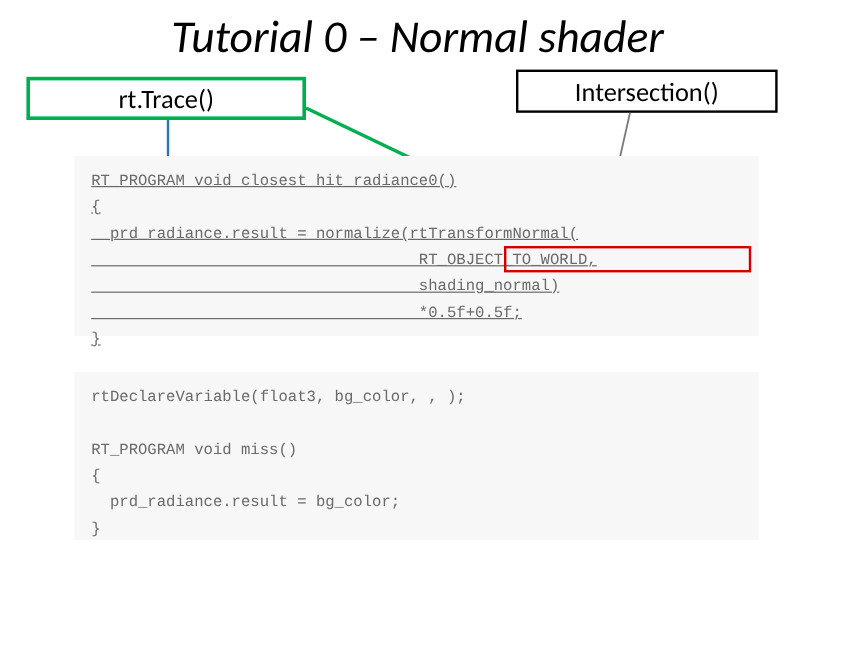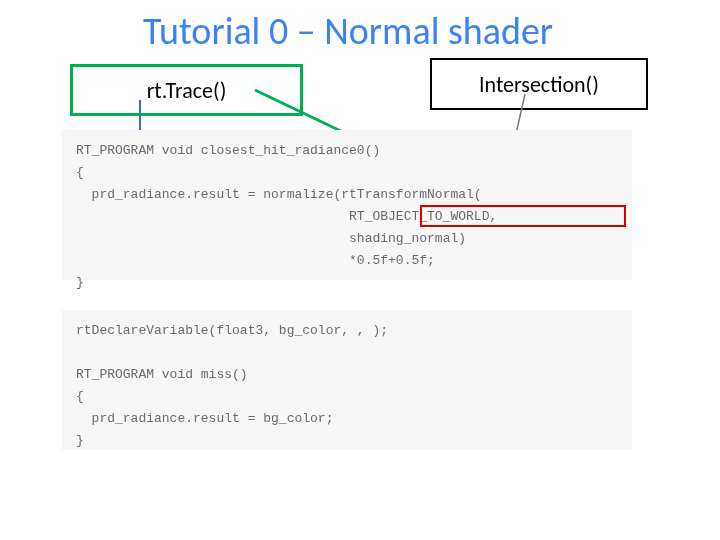--- a/index.html
+++ b/index.html
@@ -16,64 +16,65 @@
     width: 720px;
     height: 540px;
   }
   .title {
     position: absolute;
     top: 8px;
     left: 0;
     width: 696px;
     text-align: center;
     font-size: 38px;
-    color: #3b82f6;
+    color: #000000;
     font-weight: 400;
+    font-style: italic;
   }
   .box {
     position: absolute;
     background: #fff;
     font-size: 22px;
     color: #000;
     display: flex;
     align-items: center;
     justify-content: center;
     box-sizing: border-box;
   }
   .box.trace {
     top: 64px;
     left: 22px;
     width: 233px;
-    height: 52px;
+    height: 36px;
     border: 3px solid #00b050;
-    margin-left: 48px;
   }
   .box.intersection {
     top: 58px;
     left: 430px;
     width: 218px;
-    height: 52px;
+    height: 36px;
     border: 2.5px solid #000;
   }
   .codeblock {
     position: absolute;
     background: #f7f7f7;
     font-family: "Consolas", "Courier New", monospace;
     font-size: 13px;
     line-height: 22px;
     color: #6a6a6a;
     box-sizing: border-box;
     padding: 10px 14px;
     white-space: pre;
   }
   .code1 {
     top: 130px;
     left: 62px;
     width: 570px;
     height: 150px;
+    text-decoration: underline;
   }
   .code2 {
     top: 310px;
     left: 62px;
     width: 570px;
     height: 140px;
     font-family: Liberation Mono, monospace;
   }
   .redbox {
     position: absolute;

